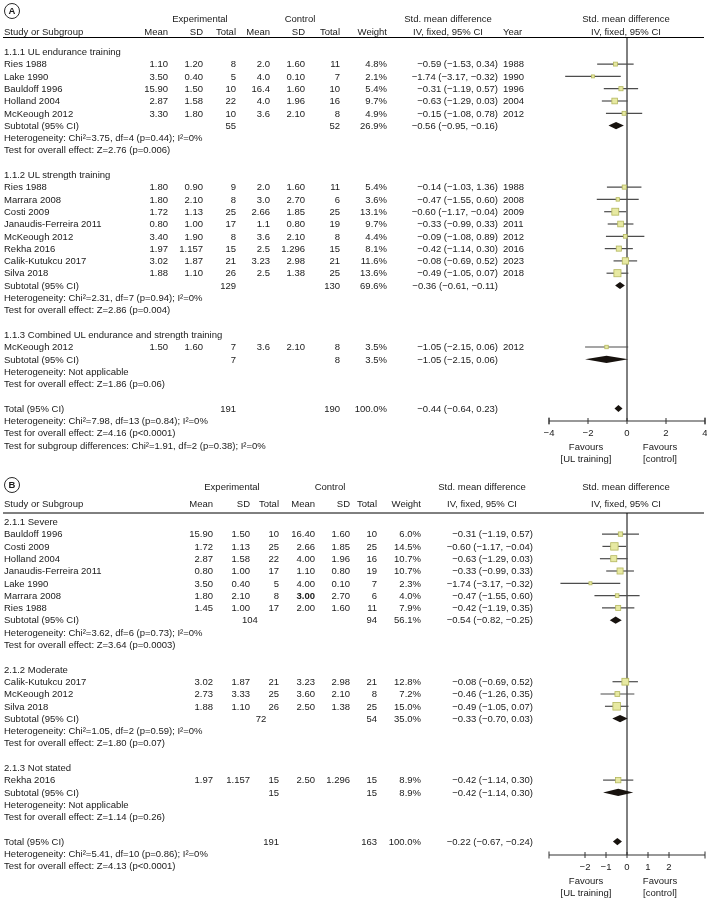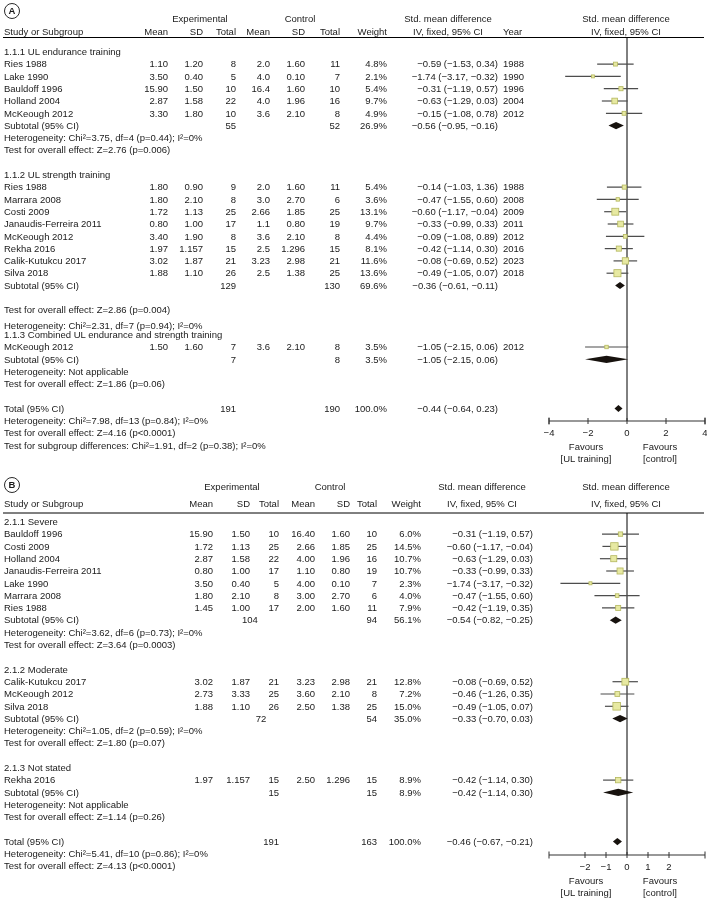--- a/index.html
+++ b/index.html
@@ -248,21 +248,21 @@
     <div class="t" style="top: 267.4px; left: 265px; width: 40px; text-align: right;">1.38</div>
     <div class="t" style="top: 267.4px; left: 304px; width: 36px; text-align: right;">25</div>
     <div class="t" style="top: 267.4px; left: 339px; width: 48px; text-align: right;">13.6%</div>
     <div class="t" style="top: 267.4px; left: 380px; width: 118px; text-align: right;">−0.49 (−1.05, 0.07)</div>
     <div class="t" style="top: 267.4px; left: 503px;">2018</div>
     <div class="t" style="top: 279.7px; left: 4px;">Subtotal (95% CI)</div>
     <div class="t" style="top: 279.7px; left: 200px; width: 36px; text-align: right;">129</div>
     <div class="t" style="top: 279.7px; left: 304px; width: 36px; text-align: right;">130</div>
     <div class="t" style="top: 279.7px; left: 339px; width: 48px; text-align: right;">69.6%</div>
     <div class="t" style="top: 279.7px; left: 380px; width: 118px; text-align: right;">−0.36 (−0.61, −0.11)</div>
-    <div class="t" style="top: 292px; left: 4px; margin-top: 28px;">Heterogeneity: Chi²=2.31, df=7 (p=0.94); I²=0%</div>
+    <div class="t" style="top: 292px; left: 4px;">Heterogeneity: Chi²=2.31, df=7 (p=0.94); I²=0%</div>
     <div class="t" style="top: 304.3px; left: 4px;">Test for overall effect: Z=2.86 (p=0.004)</div>
     <div class="t" style="top: 328.9px; left: 4px;">1.1.3 Combined UL endurance and strength training</div>
     <div class="t" style="top: 341.2px; left: 4px;">McKeough 2012</div>
     <div class="t" style="top: 341.2px; left: 122px; width: 46px; text-align: right;">1.50</div>
     <div class="t" style="top: 341.2px; left: 163px; width: 40px; text-align: right;">1.60</div>
     <div class="t" style="top: 341.2px; left: 200px; width: 36px; text-align: right;">7</div>
     <div class="t" style="top: 341.2px; left: 224px; width: 46px; text-align: right;">3.6</div>
     <div class="t" style="top: 341.2px; left: 265px; width: 40px; text-align: right;">2.10</div>
     <div class="t" style="top: 341.2px; left: 304px; width: 36px; text-align: right;">8</div>
     <div class="t" style="top: 341.2px; left: 339px; width: 48px; text-align: right;">3.5%</div>
@@ -349,21 +349,21 @@
     <div class="t" style="top: 577.5px; left: 243px; width: 36px; text-align: right;">5</div>
     <div class="t" style="top: 577.5px; left: 269px; width: 46px; text-align: right;">4.00</div>
     <div class="t" style="top: 577.5px; left: 310px; width: 40px; text-align: right;">0.10</div>
     <div class="t" style="top: 577.5px; left: 341px; width: 36px; text-align: right;">7</div>
     <div class="t" style="top: 577.5px; left: 373px; width: 48px; text-align: right;">2.3%</div>
     <div class="t" style="top: 577.5px; left: 415px; width: 118px; text-align: right;">−1.74 (−3.17, −0.32)</div>
     <div class="t" style="top: 589.8px; left: 4px;">Marrara 2008</div>
     <div class="t" style="top: 589.8px; left: 167px; width: 46px; text-align: right;">1.80</div>
     <div class="t" style="top: 589.8px; left: 210px; width: 40px; text-align: right;">2.10</div>
     <div class="t" style="top: 589.8px; left: 243px; width: 36px; text-align: right;">8</div>
-    <div class="t" style="top: 589.8px; left: 269px; width: 46px; text-align: right;">3.00</div>
+    <div class="t" style="top: 589.8px; left: 269px; width: 46px; text-align: right; font-weight: bold;">3.00</div>
     <div class="t" style="top: 589.8px; left: 310px; width: 40px; text-align: right;">2.70</div>
     <div class="t" style="top: 589.8px; left: 341px; width: 36px; text-align: right;">6</div>
     <div class="t" style="top: 589.8px; left: 373px; width: 48px; text-align: right;">4.0%</div>
     <div class="t" style="top: 589.8px; left: 415px; width: 118px; text-align: right;">−0.47 (−1.55, 0.60)</div>
     <div class="t" style="top: 602.1px; left: 4px;">Ries 1988</div>
     <div class="t" style="top: 602.1px; left: 167px; width: 46px; text-align: right;">1.45</div>
     <div class="t" style="top: 602.1px; left: 210px; width: 40px; text-align: right;">1.00</div>
     <div class="t" style="top: 602.1px; left: 243px; width: 36px; text-align: right;">17</div>
     <div class="t" style="top: 602.1px; left: 269px; width: 46px; text-align: right;">2.00</div>
     <div class="t" style="top: 602.1px; left: 310px; width: 40px; text-align: right;">1.60</div>
@@ -426,21 +426,21 @@
     <div class="t" style="top: 786.6px; left: 243px; width: 36px; text-align: right;">15</div>
     <div class="t" style="top: 786.6px; left: 341px; width: 36px; text-align: right;">15</div>
     <div class="t" style="top: 786.6px; left: 373px; width: 48px; text-align: right;">8.9%</div>
     <div class="t" style="top: 786.6px; left: 415px; width: 118px; text-align: right;">−0.42 (−1.14, 0.30)</div>
     <div class="t" style="top: 798.9px; left: 4px;">Heterogeneity: Not applicable</div>
     <div class="t" style="top: 811.2px; left: 4px;">Test for overall effect: Z=1.14 (p=0.26)</div>
     <div class="t" style="top: 835.8px; left: 4px;">Total (95% CI)</div>
     <div class="t" style="top: 835.8px; left: 243px; width: 36px; text-align: right;">191</div>
     <div class="t" style="top: 835.8px; left: 341px; width: 36px; text-align: right;">163</div>
     <div class="t" style="top: 835.8px; left: 373px; width: 48px; text-align: right;">100.0%</div>
-    <div class="t" style="top: 835.8px; left: 415px; width: 118px; text-align: right;">−0.46 (−0.67, −0.21)</div>
+    <div class="t" style="top: 835.8px; left: 415px; width: 118px; text-align: right;">−0.22 (−0.67, −0.24)</div>
     <div class="t" style="top: 848.1px; left: 4px;">Heterogeneity: Chi²=5.41, df=10 (p=0.86); I²=0%</div>
     <div class="t" style="top: 860.4px; left: 4px;">Test for overall effect: Z=4.13 (p&lt;0.0001)</div>
     <div class="t" style="top: 861px; left: 571px; width: 28px; text-align: center;">−2</div>
     <div class="t" style="top: 861px; left: 592px; width: 28px; text-align: center;">−1</div>
     <div class="t" style="top: 861px; left: 613px; width: 28px; text-align: center;">0</div>
     <div class="t" style="top: 861px; left: 634px; width: 28px; text-align: center;">1</div>
     <div class="t" style="top: 861px; left: 655px; width: 28px; text-align: center;">2</div>
     <div class="t" style="top: 875px; left: 546px; width: 80px; text-align: center;">Favours</div>
     <div class="t" style="top: 887px; left: 541px; width: 90px; text-align: center;">[UL training]</div>
     <div class="t" style="top: 875px; left: 620px; width: 80px; text-align: center;">Favours</div>

